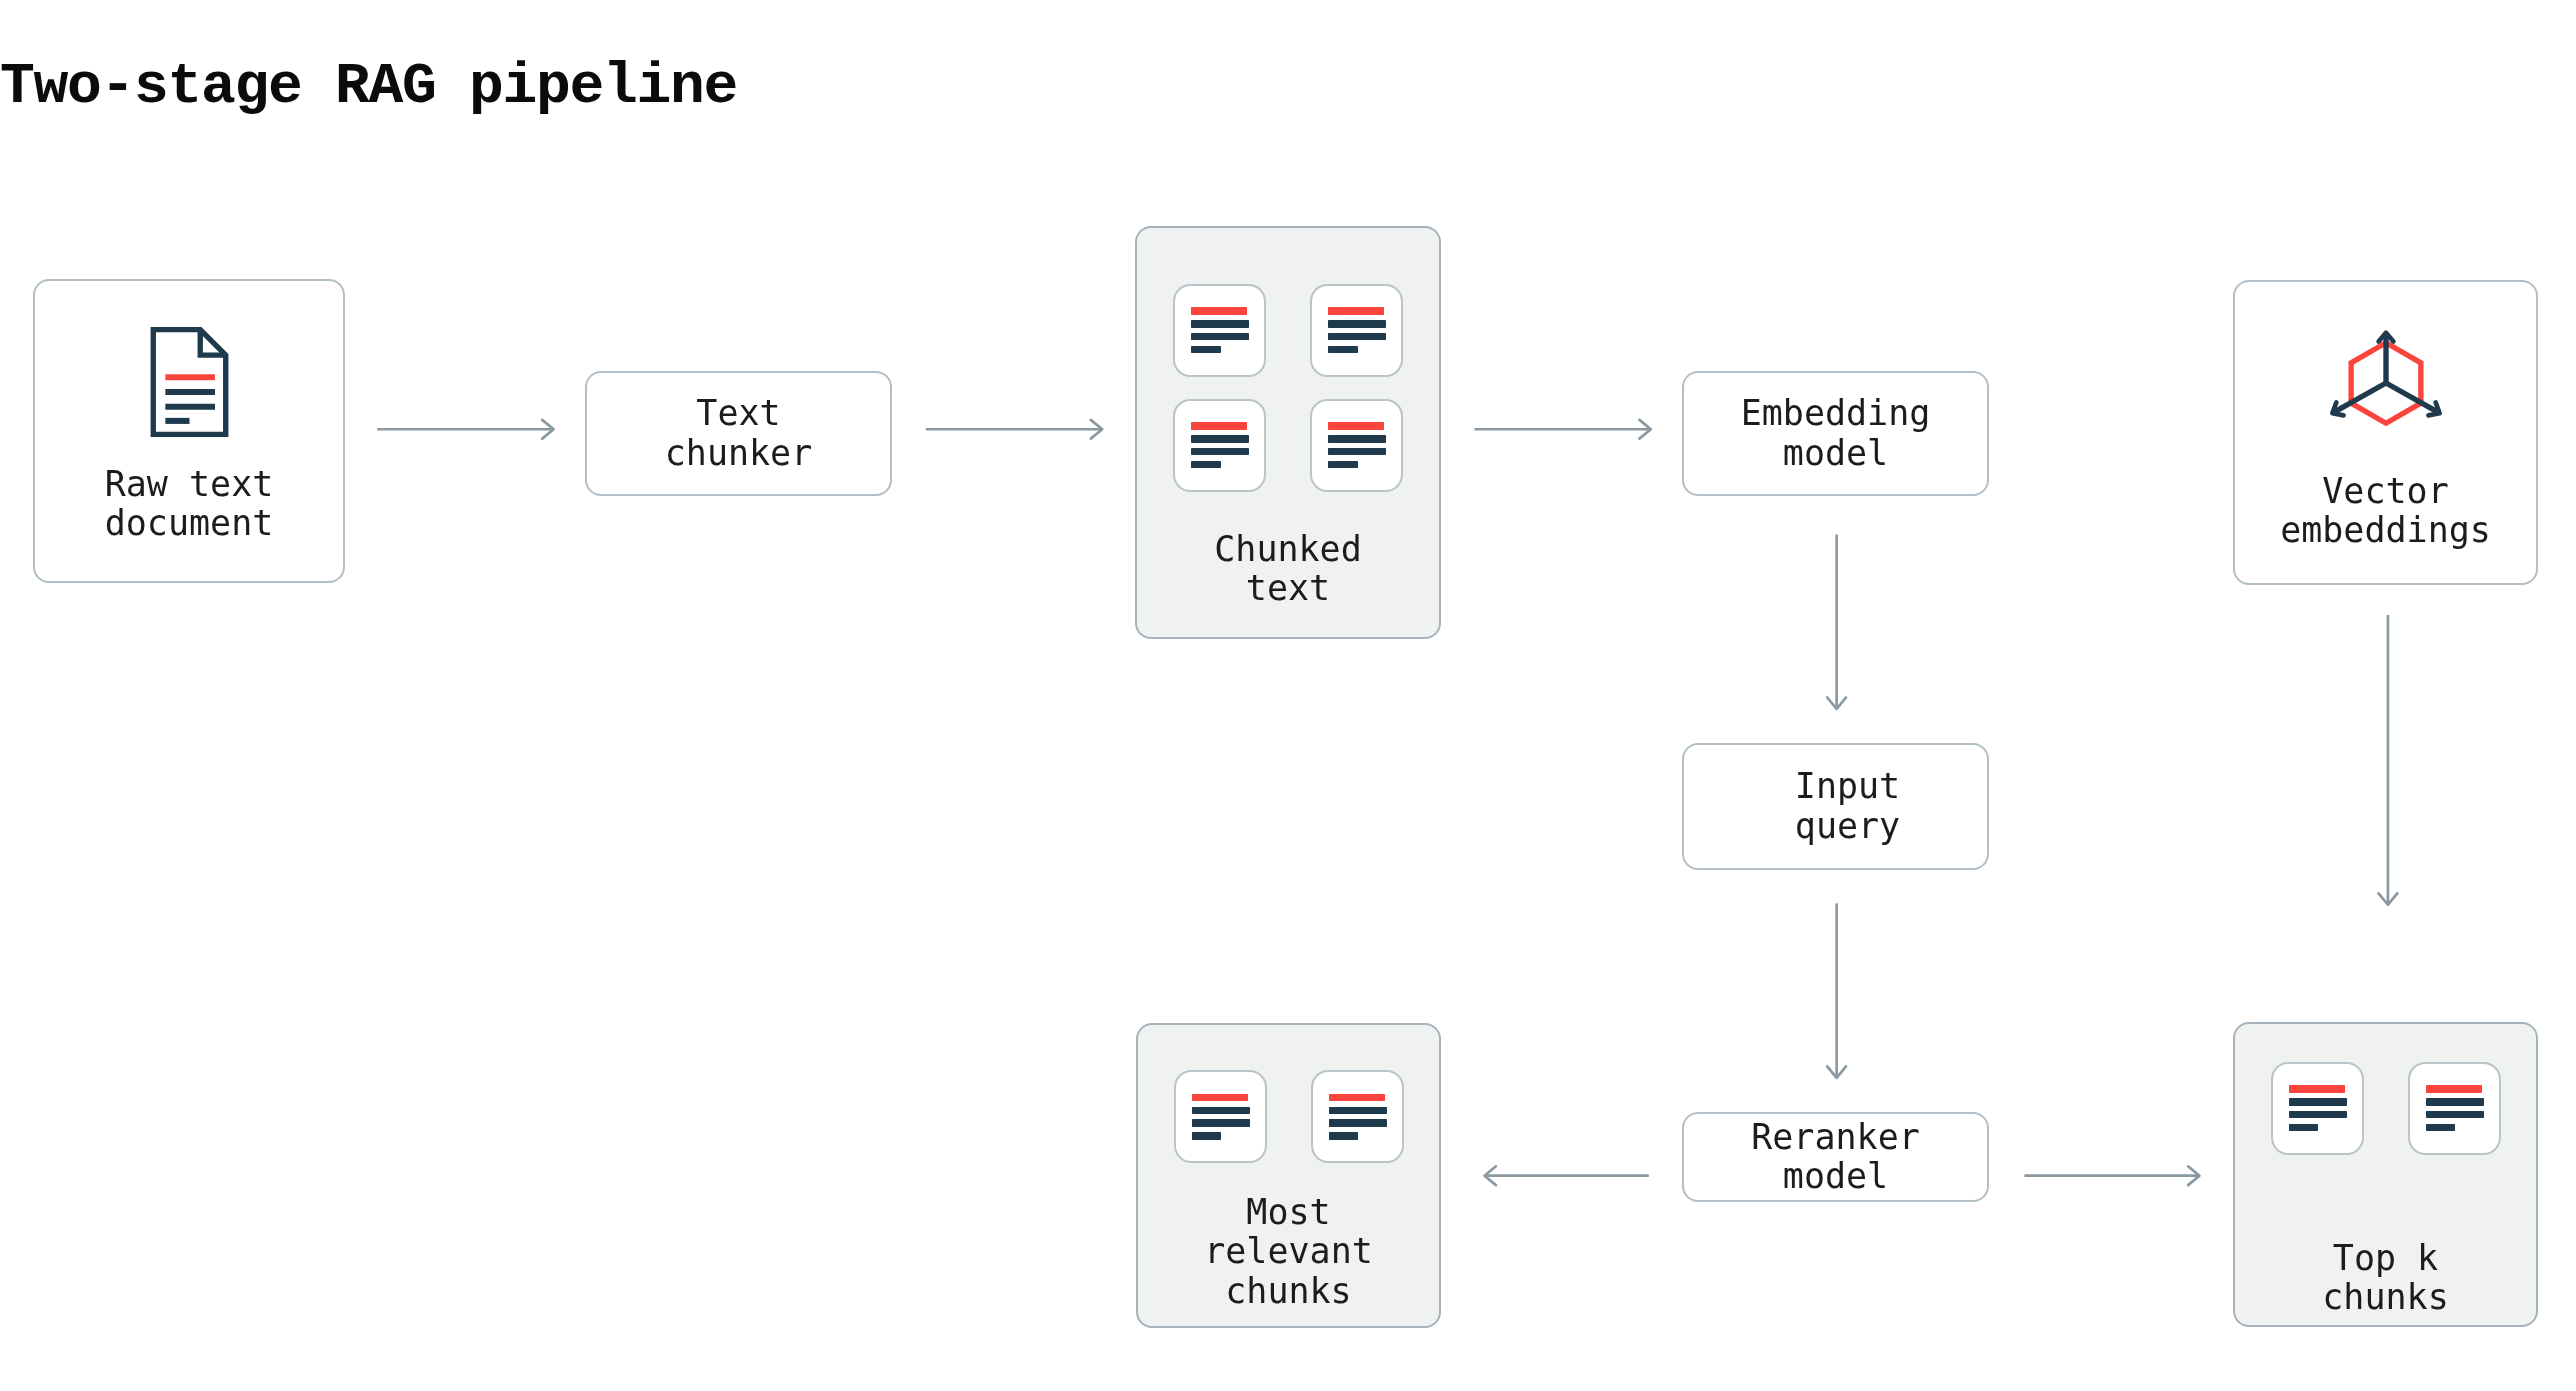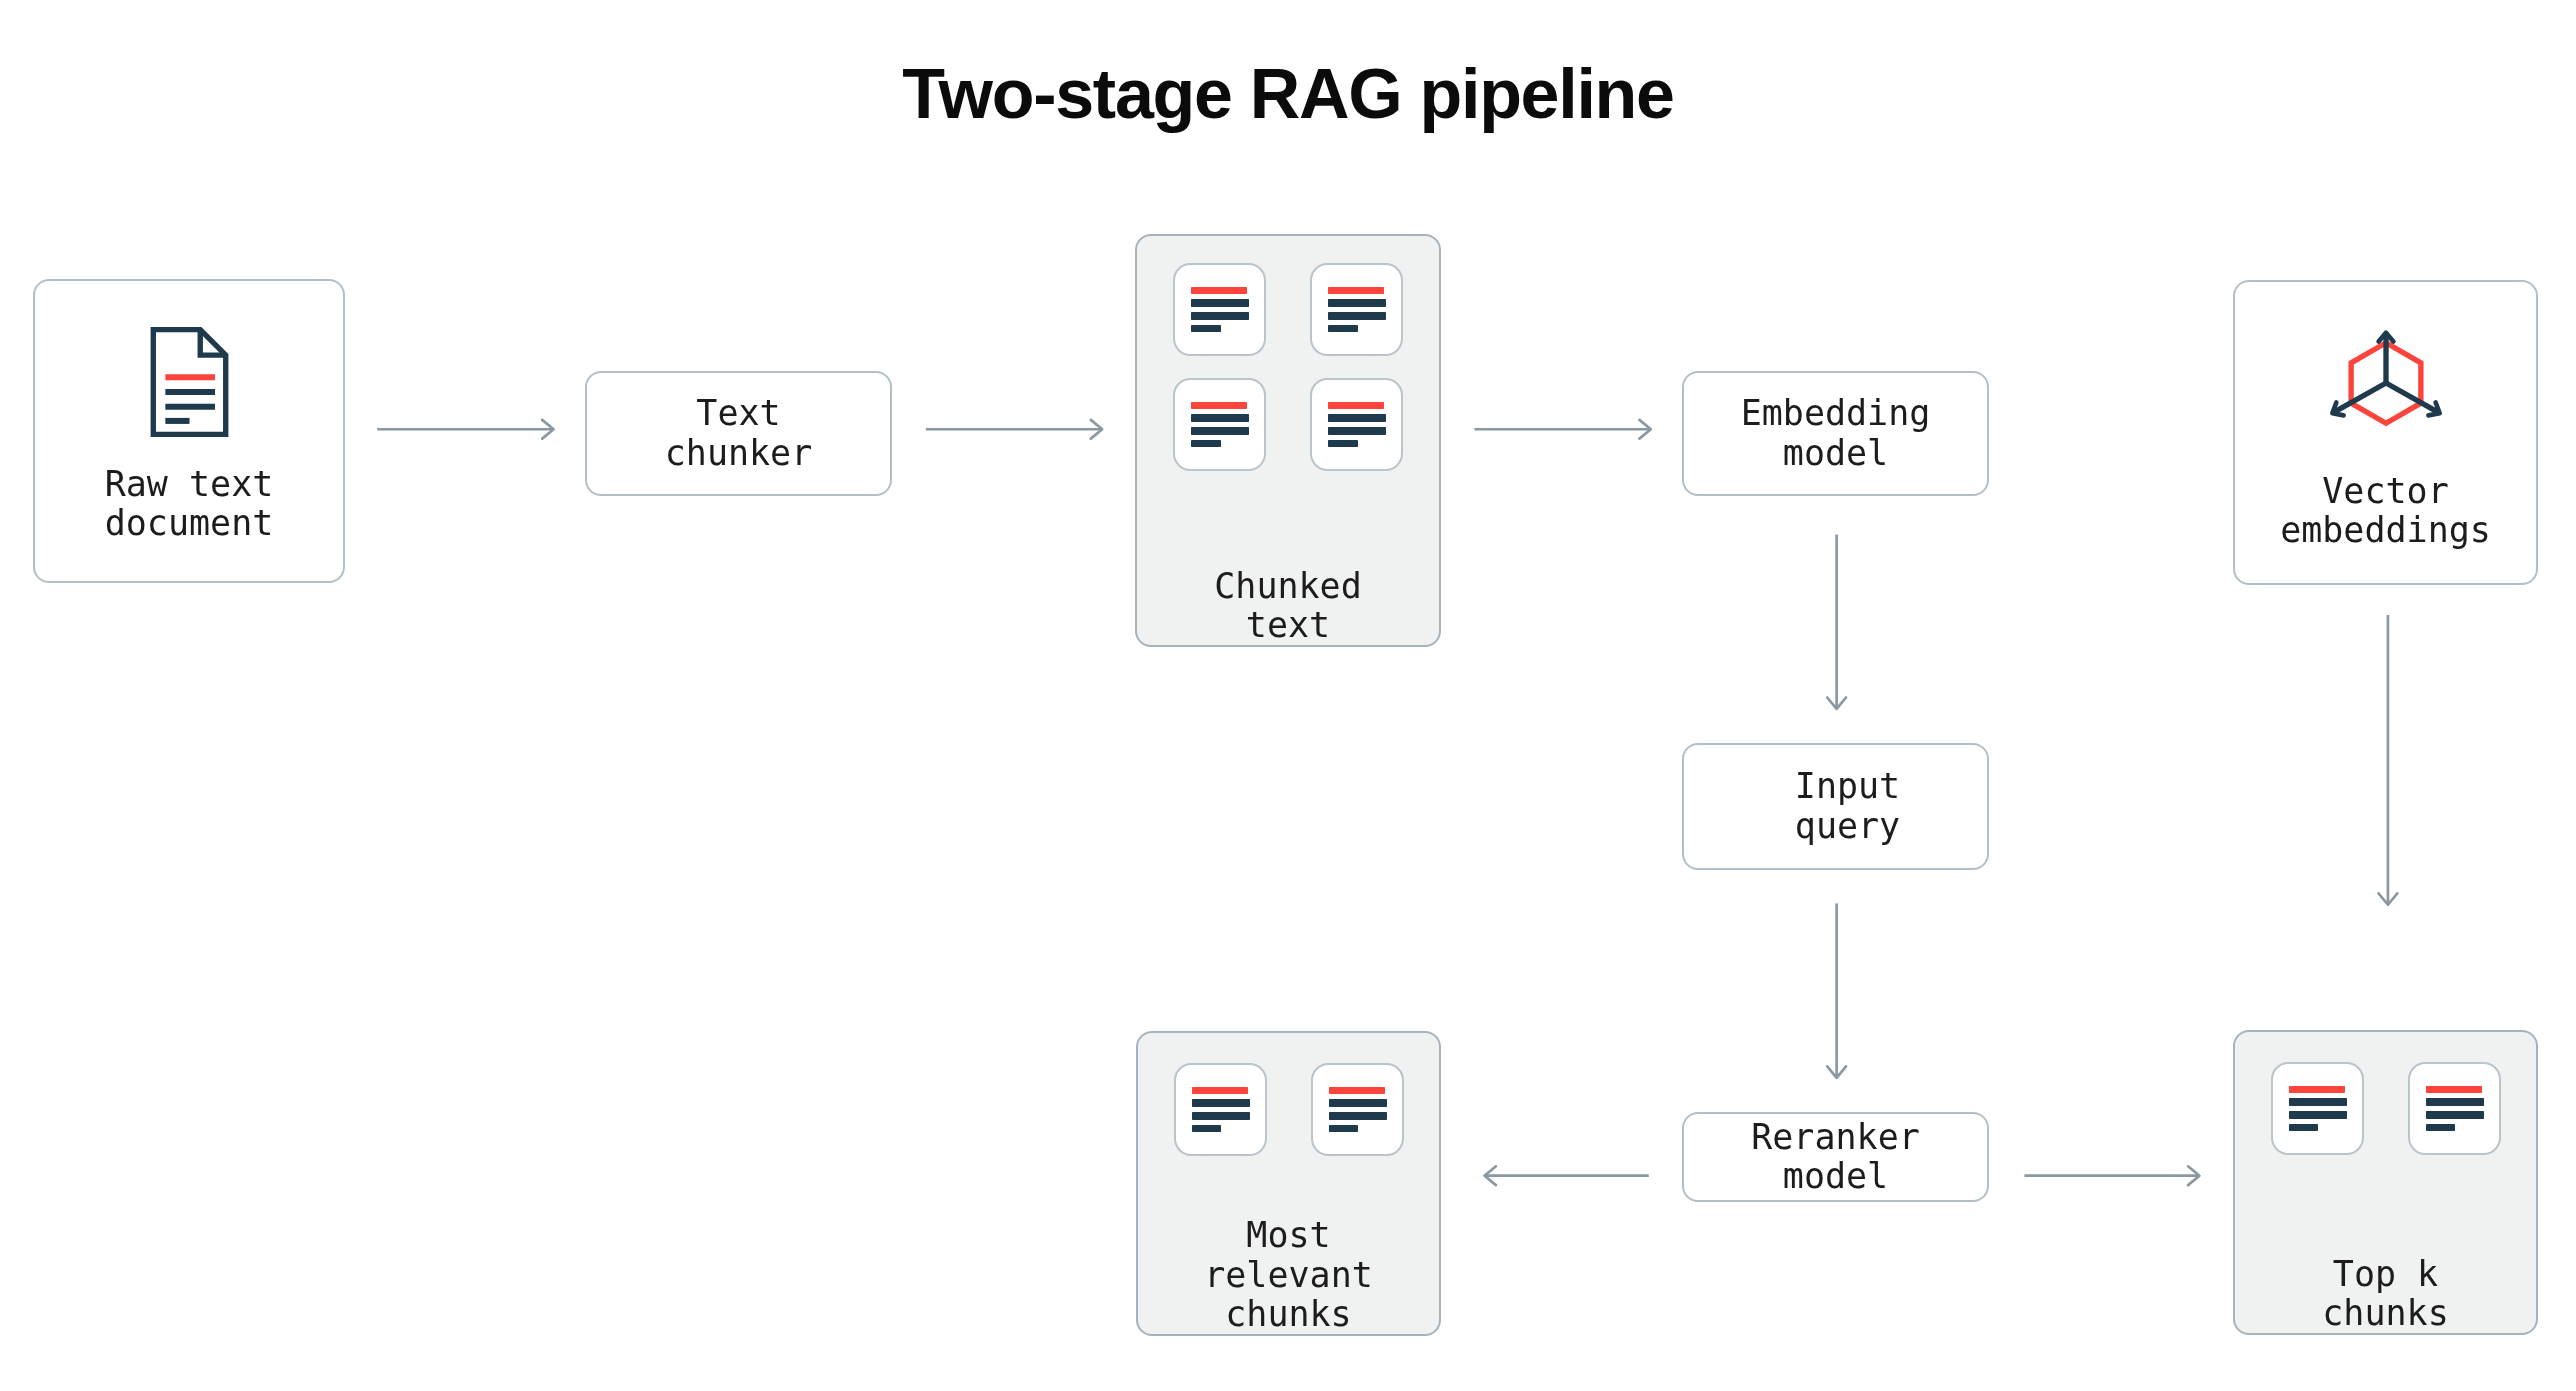--- a/index.html
+++ b/index.html
@@ -11,38 +11,37 @@
     --c-group-fill:#f0f1f1;
     --c-text:#1c1c1c;
     --c-title:#0b0b0b;
   }
   html,body{margin:0;padding:0;background:#ffffff;}
   body{width:2576px;height:1391px;overflow:hidden;}
   .canvas{position:relative;width:2576px;height:1391px;font-family:"DejaVu Sans Mono","Liberation Mono",monospace;}
 
   .title{
     position:absolute;left:0;top:54px;width:100%;
-    text-align:center;
-    font-family:Liberation Sans, sans-serif;
-    font-weight:700;font-size:70px;letter-spacing:-1.3px;
+    text-align:left;
+    font-family:Liberation Mono, monospace;
+    font-weight:700;font-size:58px;letter-spacing:-1.3px;
     color:var(--c-title);
   }
 
   .node{
     position:absolute;box-sizing:border-box;
     background:#ffffff;
     border:2px solid var(--c-node-border);
     border-radius:16px;
     display:flex;flex-direction:column;align-items:center;justify-content:center;
   }
   .node.group{
     background:var(--c-group-fill);
     border-color:var(--c-group-border);
-    justify-content:space-between;
-    margin-top:8px;
+    justify-content:center;
   }
   .label{
     font-size:35px;line-height:1.12;color:var(--c-text);
     text-align:center;white-space:pre-line;
   }
 
   #n-raw{left:33px;top:279px;width:312px;height:304px;gap:28px;padding-top:8px;}
   #n-chunker{left:585px;top:371px;width:307px;height:125px;}
   #n-chunked{left:1135px;top:226px;width:306px;height:413px;padding-top:27px;}
   #n-embed{left:1682px;top:371px;width:307px;height:125px;}

